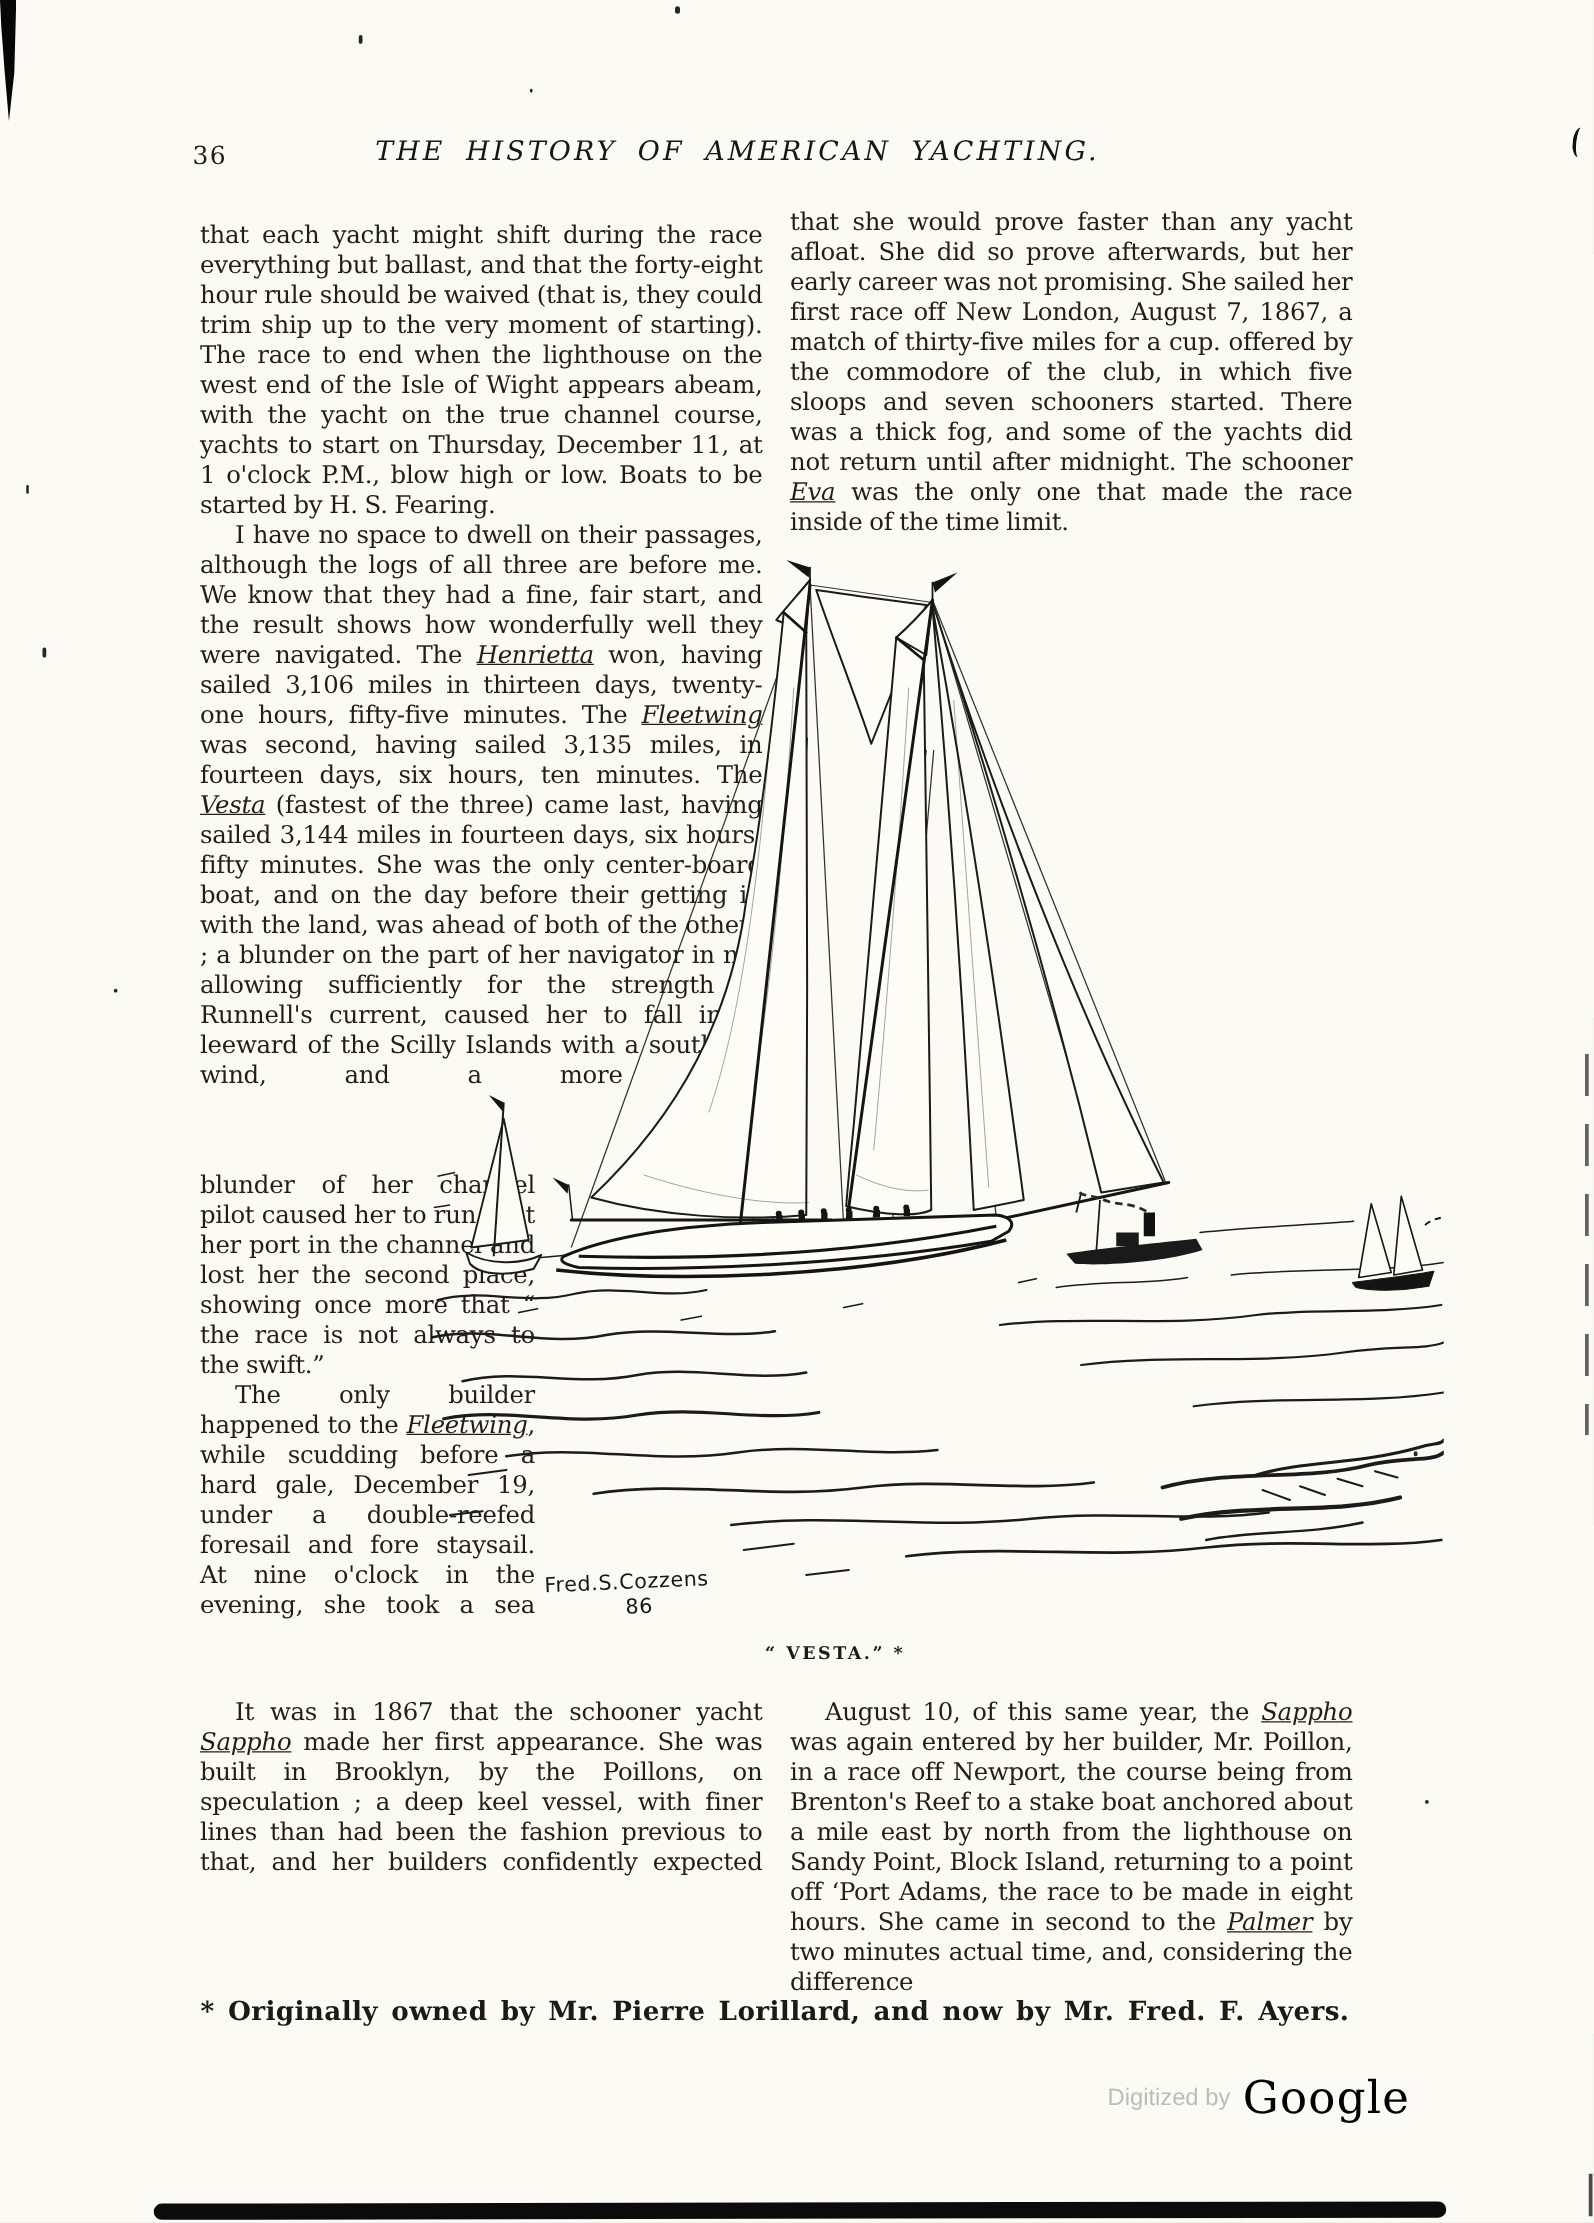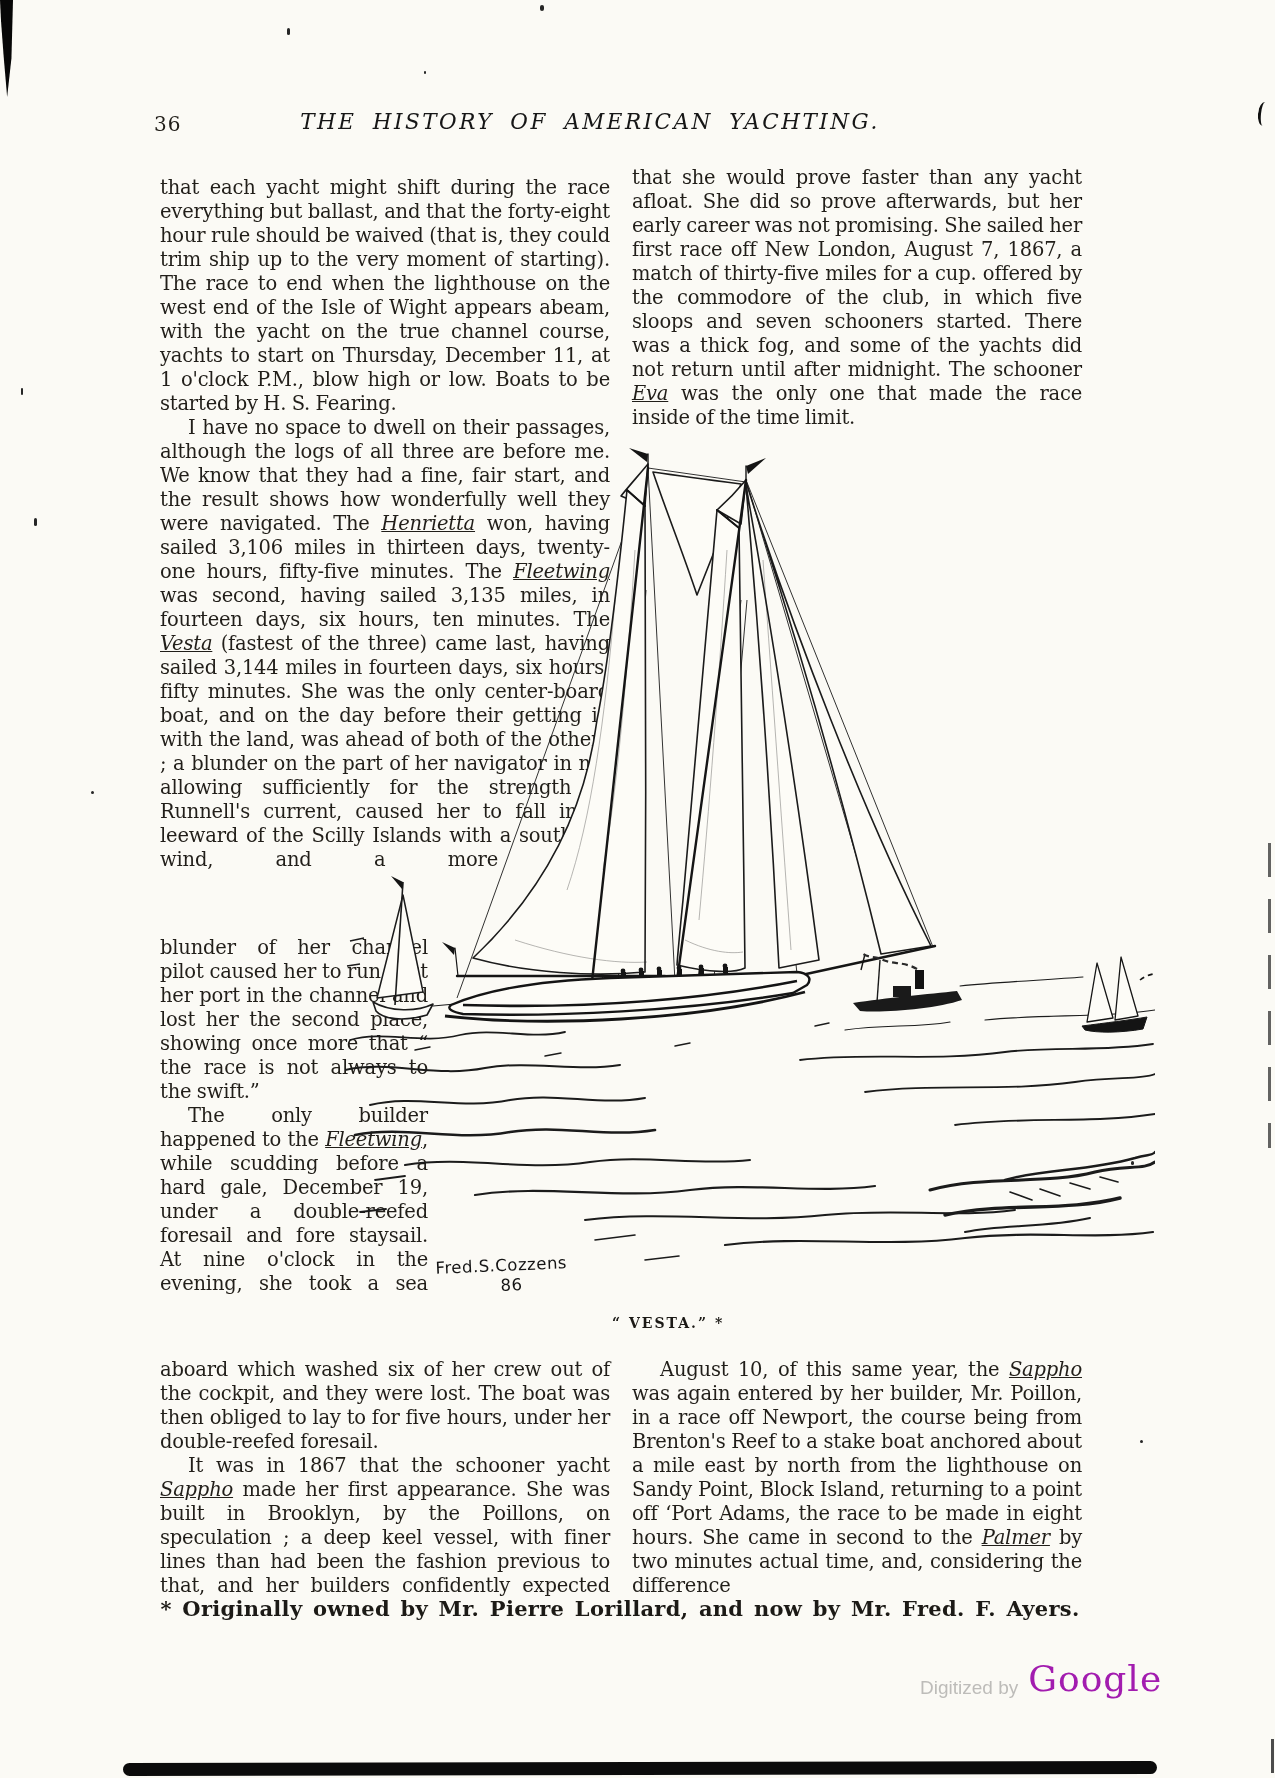--- a/index.html
+++ b/index.html
@@ -31,23 +31,23 @@
   .caption {
     position:absolute; left:612px; top:1315px; width:260px; text-align:left;
     font-size:14px; font-weight:600; letter-spacing:2px; color:#1c1a16;
   }
   .illus { position:absolute; left:345px; top:420px; width:810px; height:890px; }
   .signature {
     position:absolute; left:436px; top:1256px; font-family:"DejaVu Sans", sans-serif;
     font-size:16.5px; color:#151515; transform:rotate(-2.5deg); letter-spacing:0.5px;
   }
   .signature .year { display:block; margin-left:64px; margin-top:1px; }
-  .watermark { position:absolute; left:920px; top:1658px; display:flex; align-items:flex-end; gap:10px; }
+  .watermark { position:absolute; left:886px; top:1658px; display:flex; align-items:center; gap:10px; }
   .watermark .prefix { font-family:"Liberation Sans", sans-serif; font-size:19px; color:#bdbcb9; }
-  .watermark .logo   { font-family:"DejaVu Serif", serif; font-size:36px; color:#a21caf; letter-spacing:1px; }
+  .watermark .logo   { font-family:"DejaVu Serif", serif; font-size:36px; color:#000000; letter-spacing:1px; }
   
   .art { position:absolute; background:#111; }
   .bar-topright { left:1260px; top:0; width:13px; height:97px; background:#070707;
                   clip-path:polygon(0 0,100% 0,88% 60%,55% 100%,28% 58%,8% 22%); }
   .paren-mark { position:absolute; left:1258px; top:102px; width:9px; height:24px;
                 border-left:3px solid #101010; border-radius:50% / 50%; transform:rotate(6deg); }
   .dash-line { position:absolute; left:1268px; top:843px; width:3px; height:305px; opacity:.8;
                background:repeating-linear-gradient(180deg,#3d3d3d 0 34px,transparent 34px 56px); }
   .edge-br { left:1271px; top:1739px; width:3px; height:34px; background:#4c4c4c; }
   .bottom-bar { left:123px; top:1762px; width:1034px; height:13px; background:#0b0b0b;
@@ -67,21 +67,20 @@
     <p><span>that each yacht might shift during the race everything but ballast, and that the forty-eight hour rule should be waived (that is, they could trim ship up to the very moment of starting). The race to end when the lighthouse on the west end of the Isle of Wight appears abeam, with the yacht on the true channel course, yachts to start on Thursday, December 11, at 1 o'clock P.M., blow high or low. Boats to be started by H. S. Fearing.</span></p>
     <p class="indent flow"><span>I have no space to dwell on their passages, although the logs of all three are before me. We know that they had a fine, fair start, and the result shows how wonderfully well they were navigated. The </span><i>Henrietta</i><span> won, having sailed 3,106 miles in thirteen days, twenty-one hours, fifty-five minutes. The </span><i>Fleetwing</i><span> was second, having sailed 3,135 miles, in fourteen days, six hours, ten minutes. The </span><i>Vesta</i><span> (fastest of the three) came last, having sailed 3,144 miles in fourteen days, six hours, fifty minutes. She was the only center-board boat, and on the day before their getting in with the land, was ahead of both of the others ; a blunder on the part of her navigator in not allowing sufficiently for the strength of Runnell's current, caused her to fall in to leeward of the Scilly Islands with a southerly wind, and a more cruel</span></p>
   </div>
 
   <div class="colblock block-b">
     <p><span>blunder of her channel pilot caused her to run past her port in the channel and lost her the second place, showing once more that “ the race is not always to the swift.”</span></p>
     <p class="indent flow"><span>The only builder happened to the </span><i>Fleetwing</i><span>, while scudding before a hard gale, December 19, under a double-reefed foresail and fore staysail. At nine o'clock in the evening, she took a sea</span></p>
   </div>
 
   <div class="colblock block-c">
-    <p><span>aboard which washed six of her crew out of the cockpit, and they were lost. The boat was then obliged to lay to for five hours, under her double-reefed foresail.</span></p>
     <p class="indent flow"><span>It was in 1867 that the schooner yacht </span><i>Sappho</i><span> made her first appearance. She was built in Brooklyn, by the Poillons, on speculation ; a deep keel vessel, with finer lines than had been the fashion previous to that, and her builders confidently expected</span></p>
   </div>
 
   <div class="colblock block-r1">
     <p><span>that she would prove faster than any yacht afloat. She did so prove afterwards, but her early career was not promising. She sailed her first race off New London, August 7, 1867, a match of thirty-five miles for a cup. offered by the commodore of the club, in which five sloops and seven schooners started. There was a thick fog, and some of the yachts did not return until after midnight. The schooner </span><i>Eva</i><span> was the only one that made the race inside of the time limit.</span></p>
   </div>
 
   <div class="colblock block-r2">
     <p class="indent flow"><span>August 10, of this same year, the </span><i>Sappho</i><span> was again entered by her builder, Mr. Poillon, in a race off Newport, the course being from Brenton's Reef to a stake boat anchored about a mile east by north from the lighthouse on Sandy Point, Block Island, returning to a point off ‘Port Adams, the race to be made in eight hours. She came in second to the </span><i>Palmer</i><span> by two minutes actual time, and, considering the difference</span></p>
   </div>

